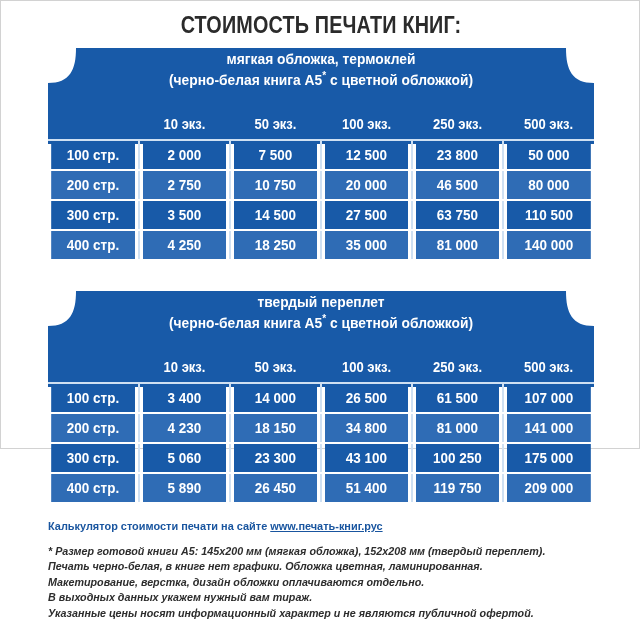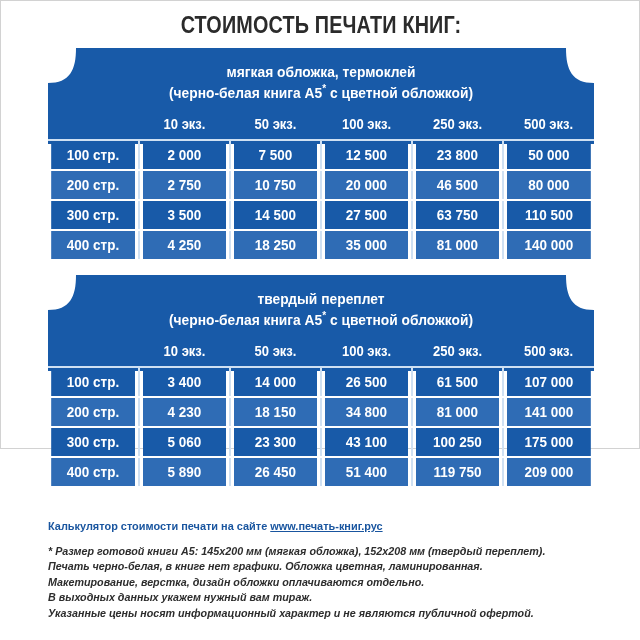--- a/index.html
+++ b/index.html
@@ -50,21 +50,20 @@
   .banner-shape {
     position: absolute;
     left: 0; top: 0;
     width: 100%;
     height: 100%;
     display: block;
   }
   .banner-inner {
     position: relative;
     text-align: center;
-    padding-top: 13px;
   }
   .banner-line {
     font-size: 15px;
     font-weight: bold;
     color: #ffffff;
     line-height: 21px;
     transform: scaleX(0.92);
     white-space: nowrap;
   }
   .banner-line.l2 { font-size: 15px; }
@@ -209,21 +208,21 @@
           <td class="val">4 250</td>
           <td class="val">18 250</td>
           <td class="val">35 000</td>
           <td class="val">81 000</td>
           <td class="val">140 000</td>
         </tr>
       </tbody>
     </table>
   </div>
 
-  <div class="section" style="top:274px;">
+  <div class="section" style="top:290px;">
 
     <div class="banner" style="height:96px;">
       <svg class="banner-shape" viewBox="0 0 546 96" preserveAspectRatio="none">
         <path d="M 28 0 L 518 0 C 518 22 524 35 546 35 L 546 96 L 0 96 L 0 35 C 22 35 28 22 28 0 Z" fill="#185aa8"></path>
       </svg>
       <div class="banner-inner">
         <div class="banner-line">твердый переплет</div>
         <div class="banner-line l2"><span>(черно-белая книга А5</span><span class="sup-star">*</span><span> с цветной обложкой)</span></div>
       </div>
     </div>

